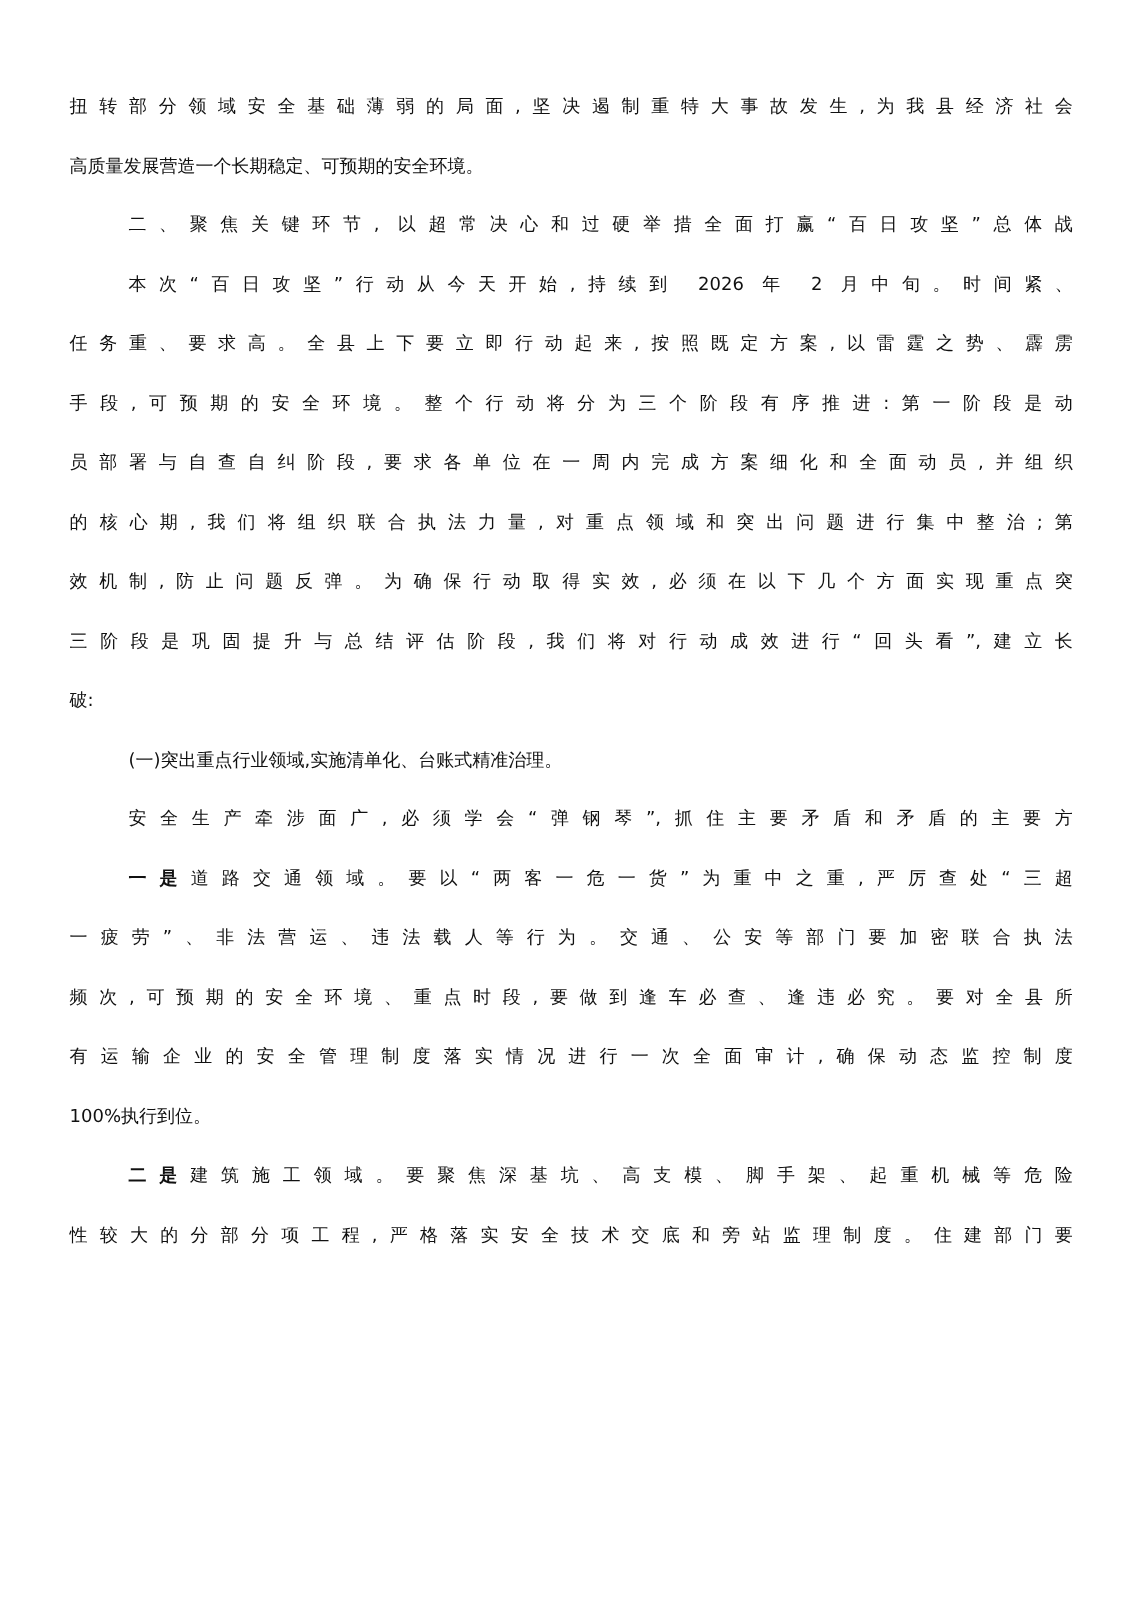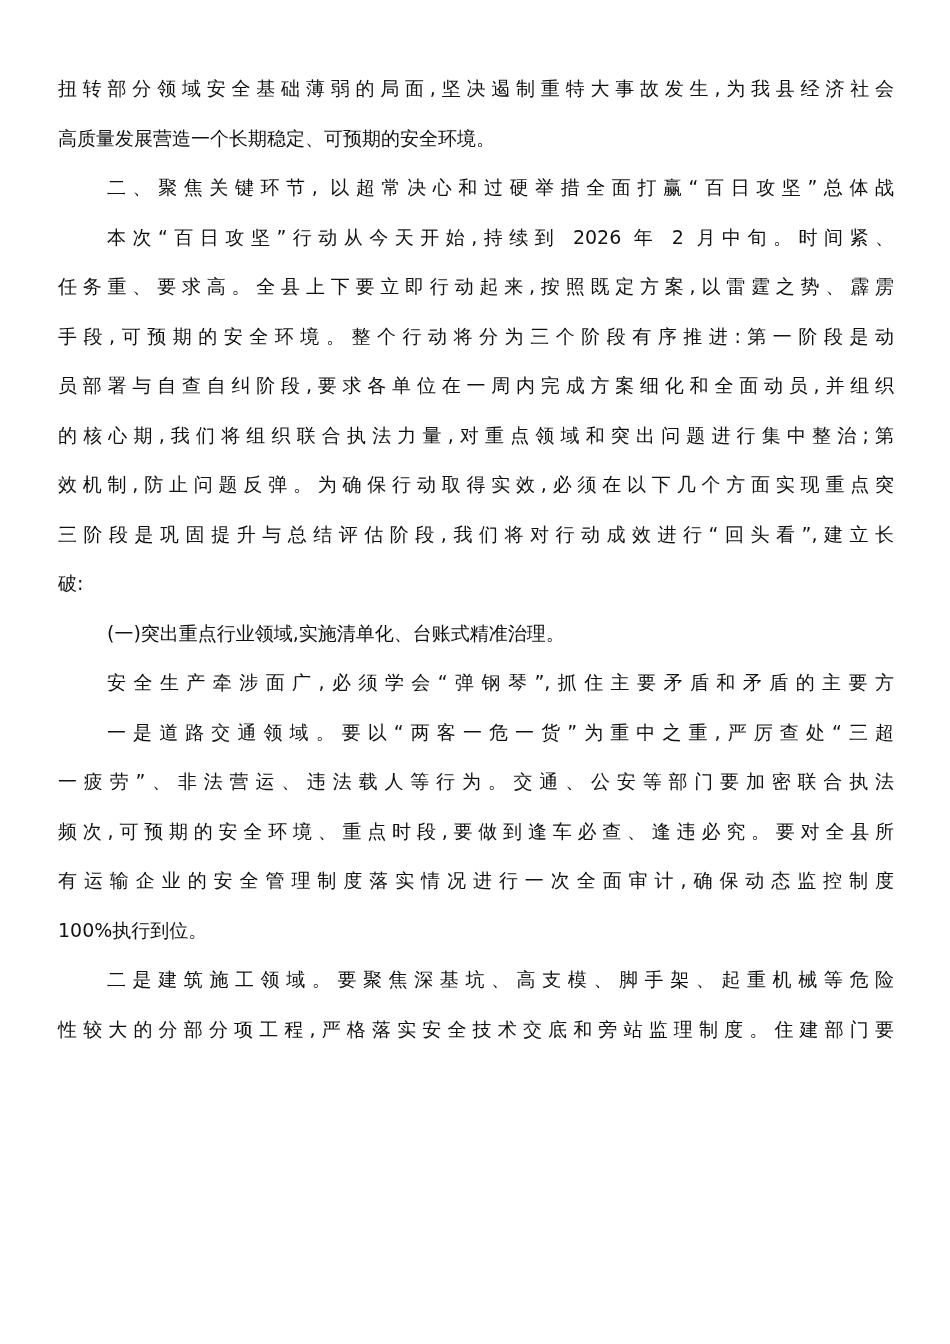--- a/index.html
+++ b/index.html
@@ -26,34 +26,34 @@
     .text-block {
       position: absolute;
       left: 58px;
       top: 68px;
       width: 836px;
     }
     .line {
       display: block;
       height: 49.5px;
       line-height: 40px;
-      font-size: 19px;
+      font-size: 15px;
       white-space: nowrap;
       text-align: justify;
       text-align-last: justify;
       letter-spacing: 0px;
     }
     .line.last {
       text-align-last: left;
     }
     .line.indent {
       padding-left: 49px;
     }
     .bold {
-      font-weight: normal;
+      font-weight: bold;
     }
   </style>
 </head>
 <body>
 
 <div class="page">
   <div class="text-block">
 
     <span class="line">扭转部分领域安全基础薄弱的局面,坚决遏制重特大事故发生,为我县经济社会</span>
     <span class="line last">高质量发展营造一个长期稳定、可预期的安全环境。</span>

